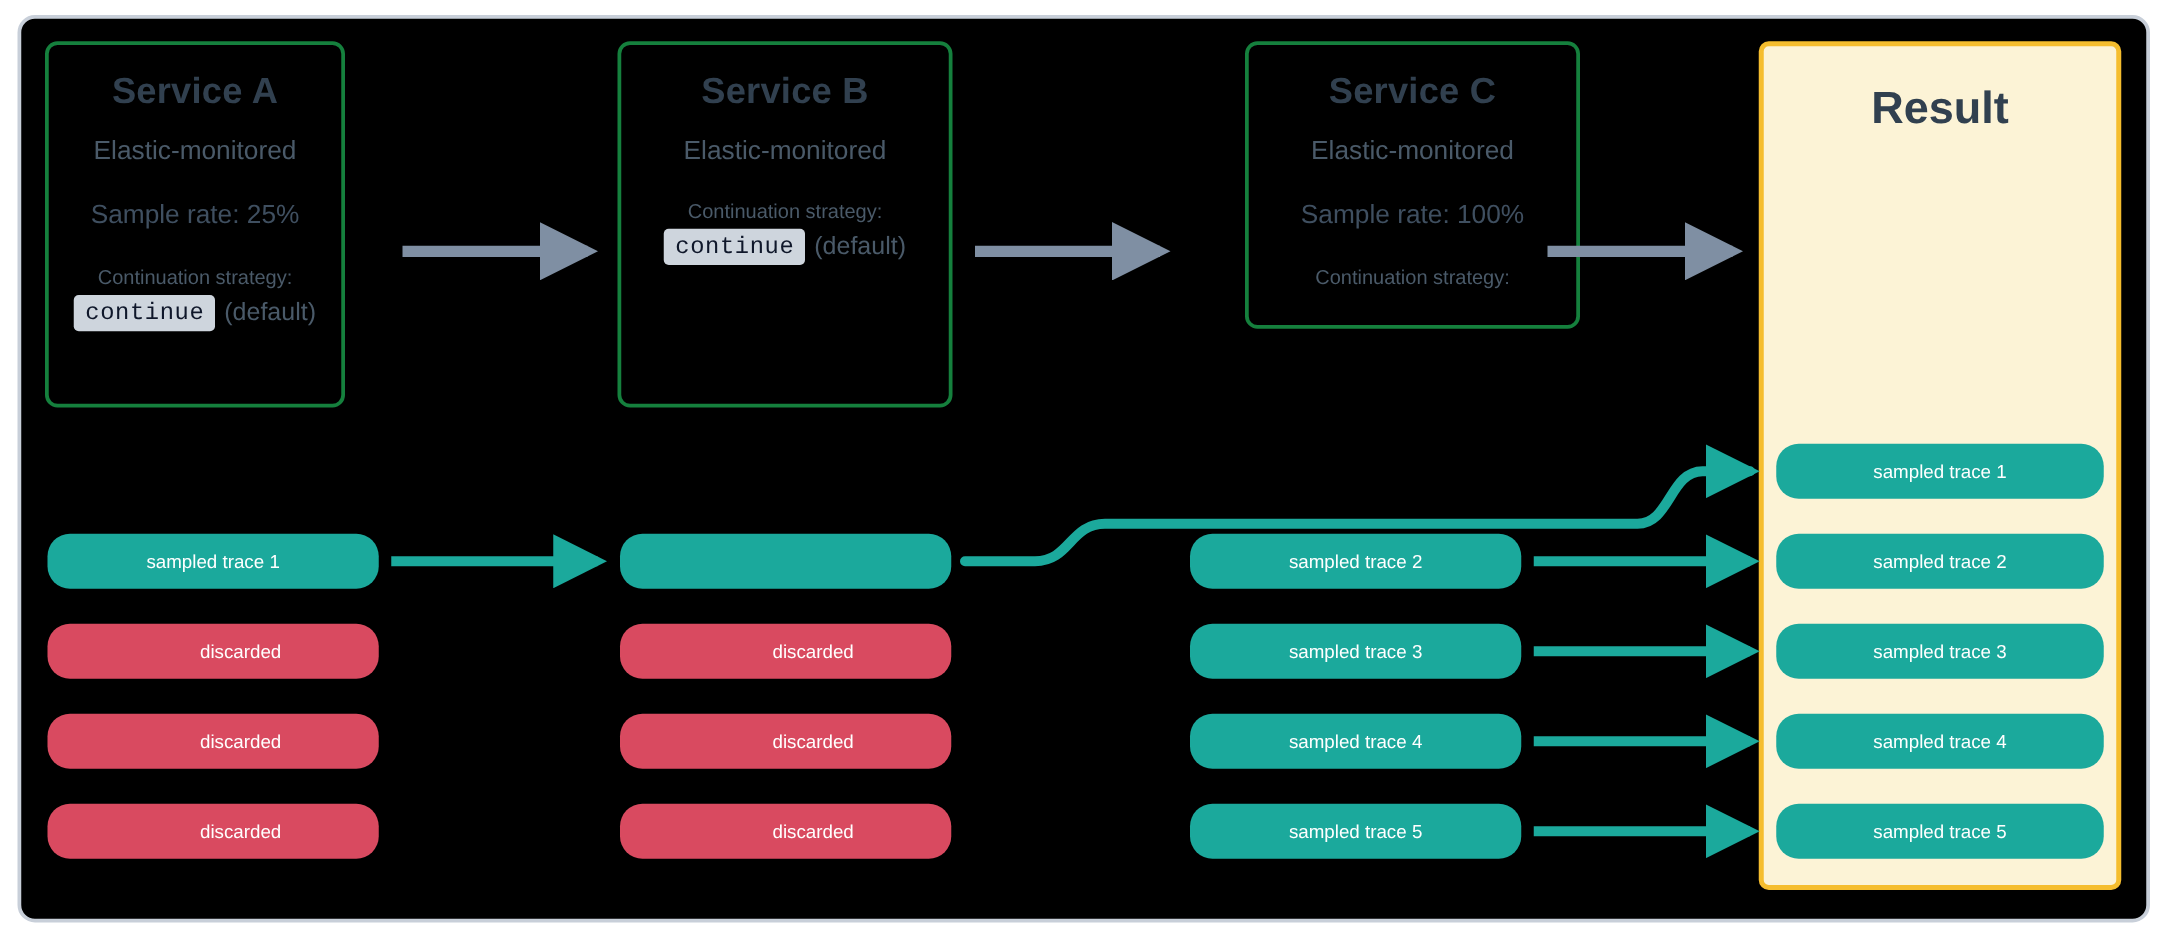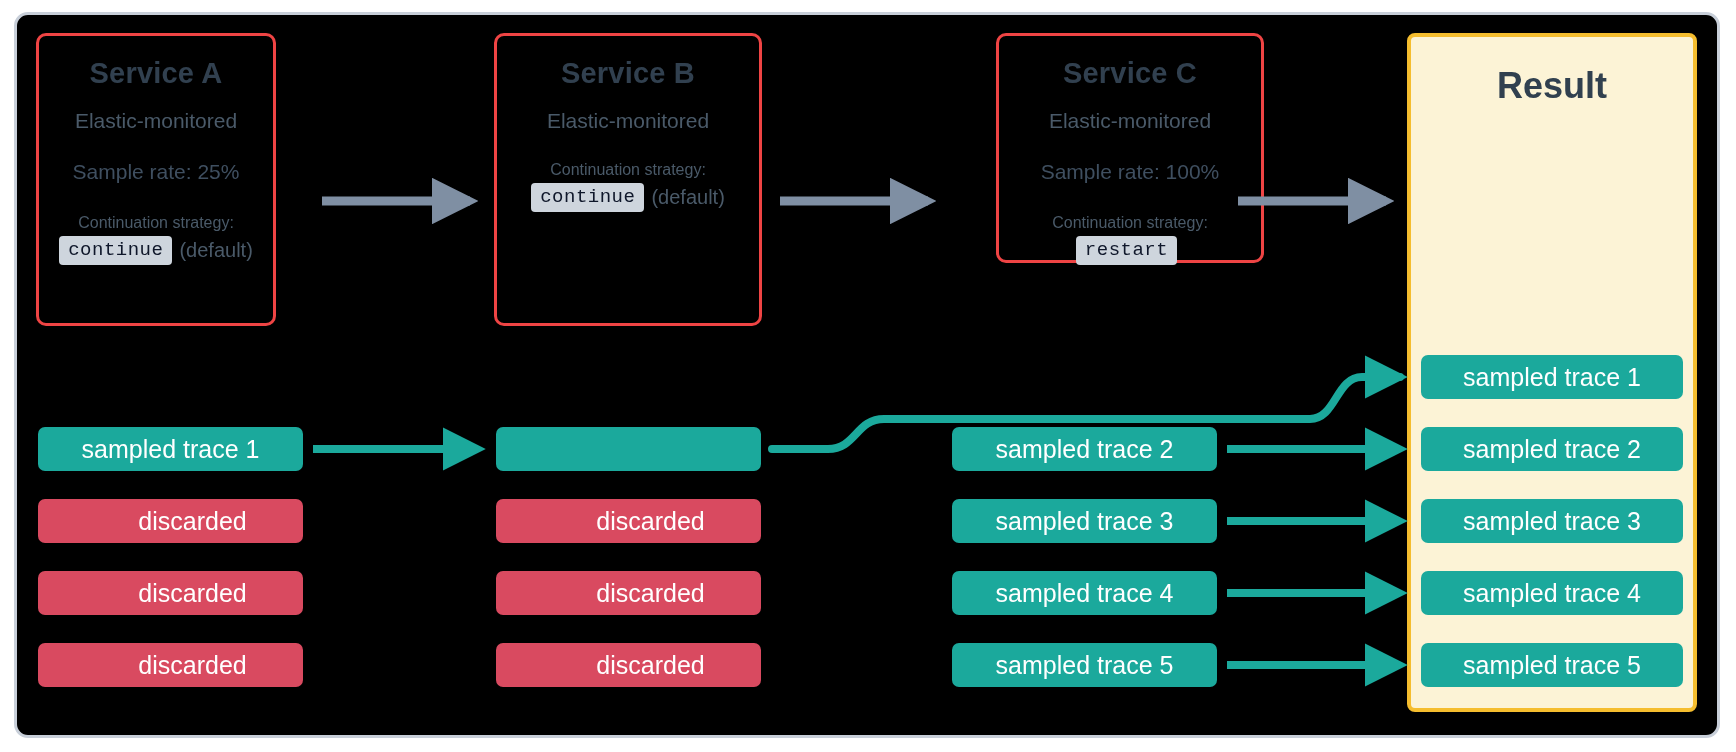--- a/index.html
+++ b/index.html
@@ -28,21 +28,21 @@
     border: 3px solid #c8cfd9;
     border-radius: 14px;
     box-sizing: border-box;
     background: #000000;
   }
 
   
   .service-card {
     position: absolute;
     box-sizing: border-box;
-    border: 3px solid #ef4444;
+    border: 3px solid #15803d;
     border-radius: 10px;
     background: transparent;
     text-align: center;
     padding-top: 22px;
   }
   .service-title {
     color: #31404f;
     font-size: 29px;
     font-weight: bold;
     letter-spacing: .2px;
@@ -101,23 +101,23 @@
     font-size: 36px;
     font-weight: bold;
     text-align: center;
     margin-top: 28px;
   }
 
   
   .pill {
     position: absolute;
     box-sizing: border-box;
-    border-radius: 7px;
+    border-radius: 18px;
     color: #ffffff;
-    font-size: 25px;
+    font-size: 15px;
     display: flex;
     align-items: center;
     justify-content: center;
     line-height: 1;
   }
   .pill.sampled { background: #1ba99c; }
   .pill.discarded { background: #d94a60; padding-left: 44px; }
 
   
   #wires {
@@ -153,23 +153,20 @@
     <div class="strategy-row">
       <code class="chip">continue</code><span class="default-note">(default)</span>
     </div>
   </div>
 
   <div class="service-card" style="left:996px; top:33px; width:268px; height:230px;">
     <div class="service-title">Service C</div>
     <div class="service-sub">Elastic-monitored</div>
     <div class="service-rate">Sample rate: 100%</div>
     <div class="service-strategy-label">Continuation strategy:</div>
-    <div class="strategy-row">
-      <code class="chip">restart</code><span class="default-note"></span>
-    </div>
   </div>
 
   <div class="result-panel" style="left:1407px; top:33px; width:290px; height:679px;">
     <div class="result-title">Result</div>
   </div>
 
   <div class="pill sampled" style="left:38px;  top:427px; width:265px; height:44px;">sampled trace 1</div>
   <div class="pill discarded" style="left:38px;  top:499px; width:265px; height:44px;">discarded</div>
   <div class="pill discarded" style="left:38px;  top:571px; width:265px; height:44px;">discarded</div>
   <div class="pill discarded" style="left:38px;  top:643px; width:265px; height:44px;">discarded</div>

